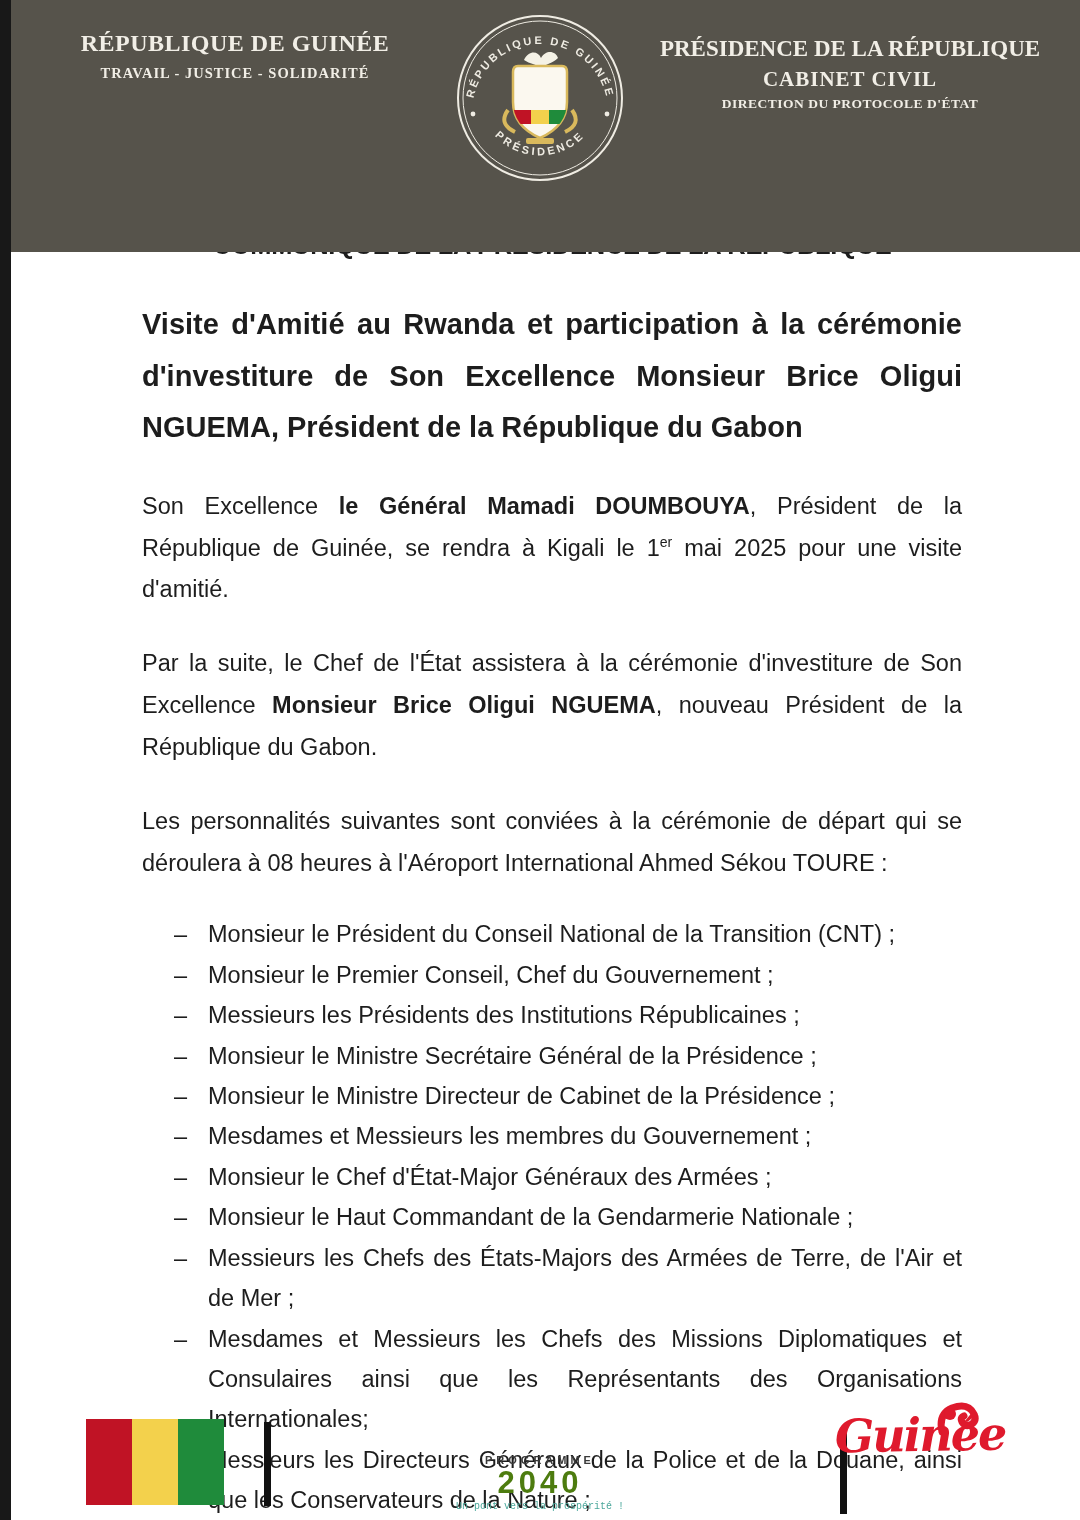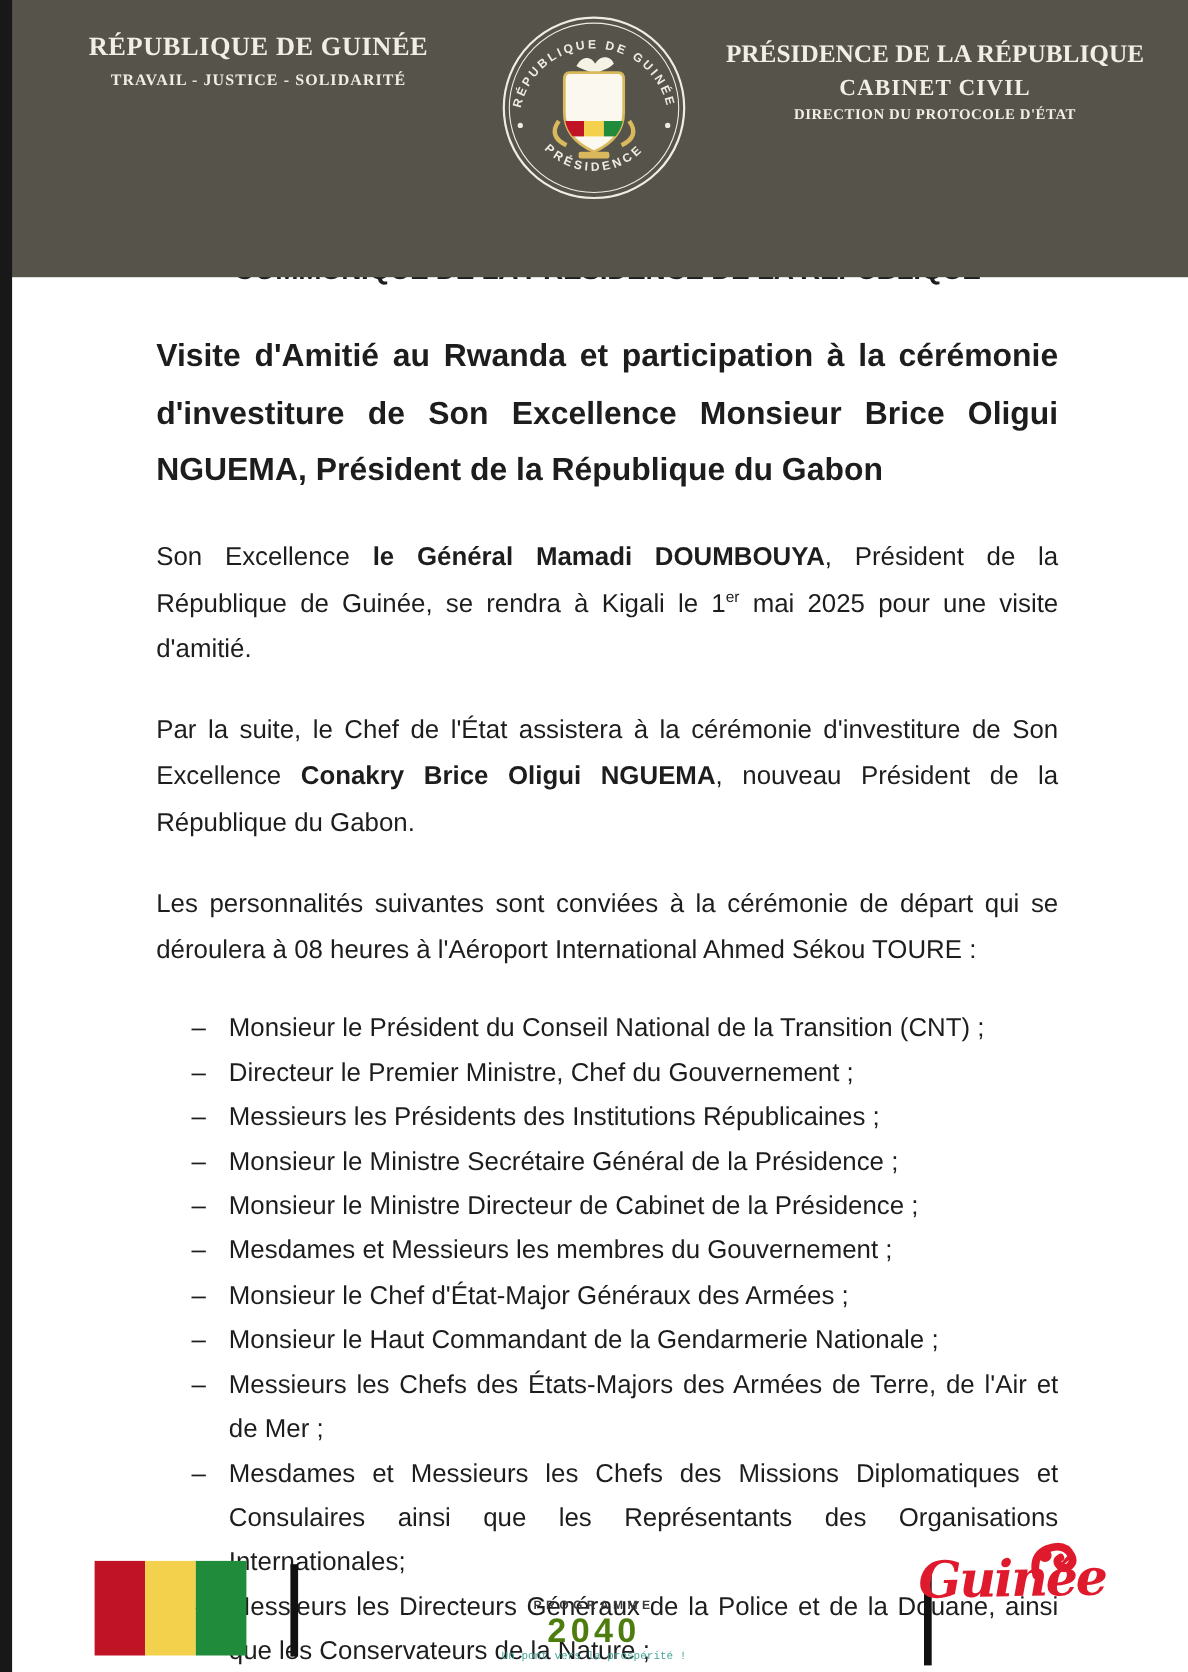--- a/index.html
+++ b/index.html
@@ -145,27 +145,27 @@
   </div>
 
   <div class="doc">
     <div class="doc-inner">
       <h1 class="title">COMMUNIQUÉ DE LA PRÉSIDENCE DE LA RÉPUBLIQUE</h1>
 
       <div class="subject">Visite d'Amitié au Rwanda et participation à la cérémonie d'investiture de Son Excellence Monsieur Brice Oligui NGUEMA, Président de la République du Gabon</div>
 
       <p class="body-par"><span>Son Excellence </span><b>le Général Mamadi DOUMBOUYA</b><span>, Président de la République de Guinée, se rendra à Kigali le 1</span><sup>er</sup><span> mai 2025 pour une visite d'amitié.</span></p>
 
-      <p class="body-par"><span>Par la suite, le Chef de l'État assistera à la cérémonie d'investiture de Son Excellence </span><b>Conakry Brice Oligui NGUEMA</b><span>, nouveau Président de la République du Gabon.</span></p>
+      <p class="body-par"><span>Par la suite, le Chef de l'État assistera à la cérémonie d'investiture de Son Excellence </span><b>Monsieur Brice Oligui NGUEMA</b><span>, nouveau Président de la République du Gabon.</span></p>
 
       <p class="body-par">Les personnalités suivantes sont conviées à la cérémonie de départ qui se déroulera à 08 heures à l'Aéroport International Ahmed Sékou TOURE :</p>
 
       <ul class="guest-list">
         <li><span class="dash">–</span><span>Monsieur le Président du Conseil National de la Transition (CNT) ;</span></li>
-        <li><span class="dash">–</span><span>Directeur le Premier Ministre, Chef du Gouvernement ;</span></li>
+        <li><span class="dash">–</span><span>Monsieur le Premier Conseil, Chef du Gouvernement ;</span></li>
         <li><span class="dash">–</span><span>Messieurs les Présidents des Institutions Républicaines ;</span></li>
         <li><span class="dash">–</span><span>Monsieur le Ministre Secrétaire Général de la Présidence ;</span></li>
         <li><span class="dash">–</span><span>Monsieur le Ministre Directeur de Cabinet de la Présidence ;</span></li>
         <li><span class="dash">–</span><span>Mesdames et Messieurs les membres du Gouvernement ;</span></li>
         <li><span class="dash">–</span><span>Monsieur le Chef d'État-Major Généraux des Armées ;</span></li>
         <li><span class="dash">–</span><span>Monsieur le Haut Commandant de la Gendarmerie Nationale ;</span></li>
         <li><span class="dash">–</span><span>Messieurs les Chefs des États-Majors des Armées de Terre, de l'Air et de Mer ;</span></li>
         <li><span class="dash">–</span><span>Mesdames et Messieurs les Chefs des Missions Diplomatiques et Consulaires ainsi que les Représentants des Organisations Internationales;</span></li>
         <li><span class="dash">–</span><span>Messieurs les Directeurs Généraux de la Police et de la Douane, ainsi que les Conservateurs de la Nature ;</span></li>
         <li><span class="dash">–</span><span>Madame la Gouverneure de la ville de Conakry.</span></li>

